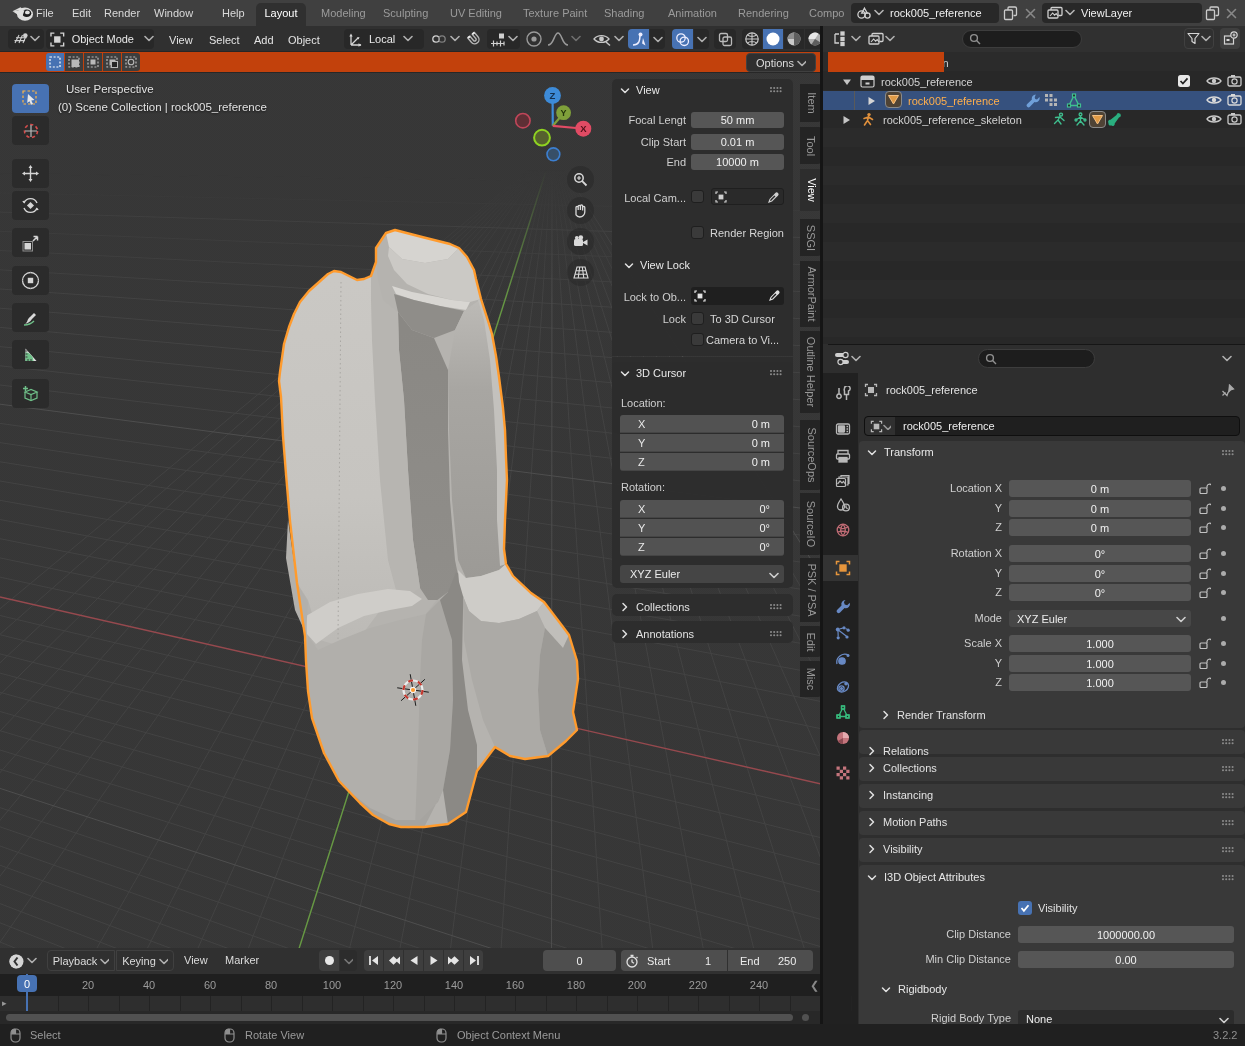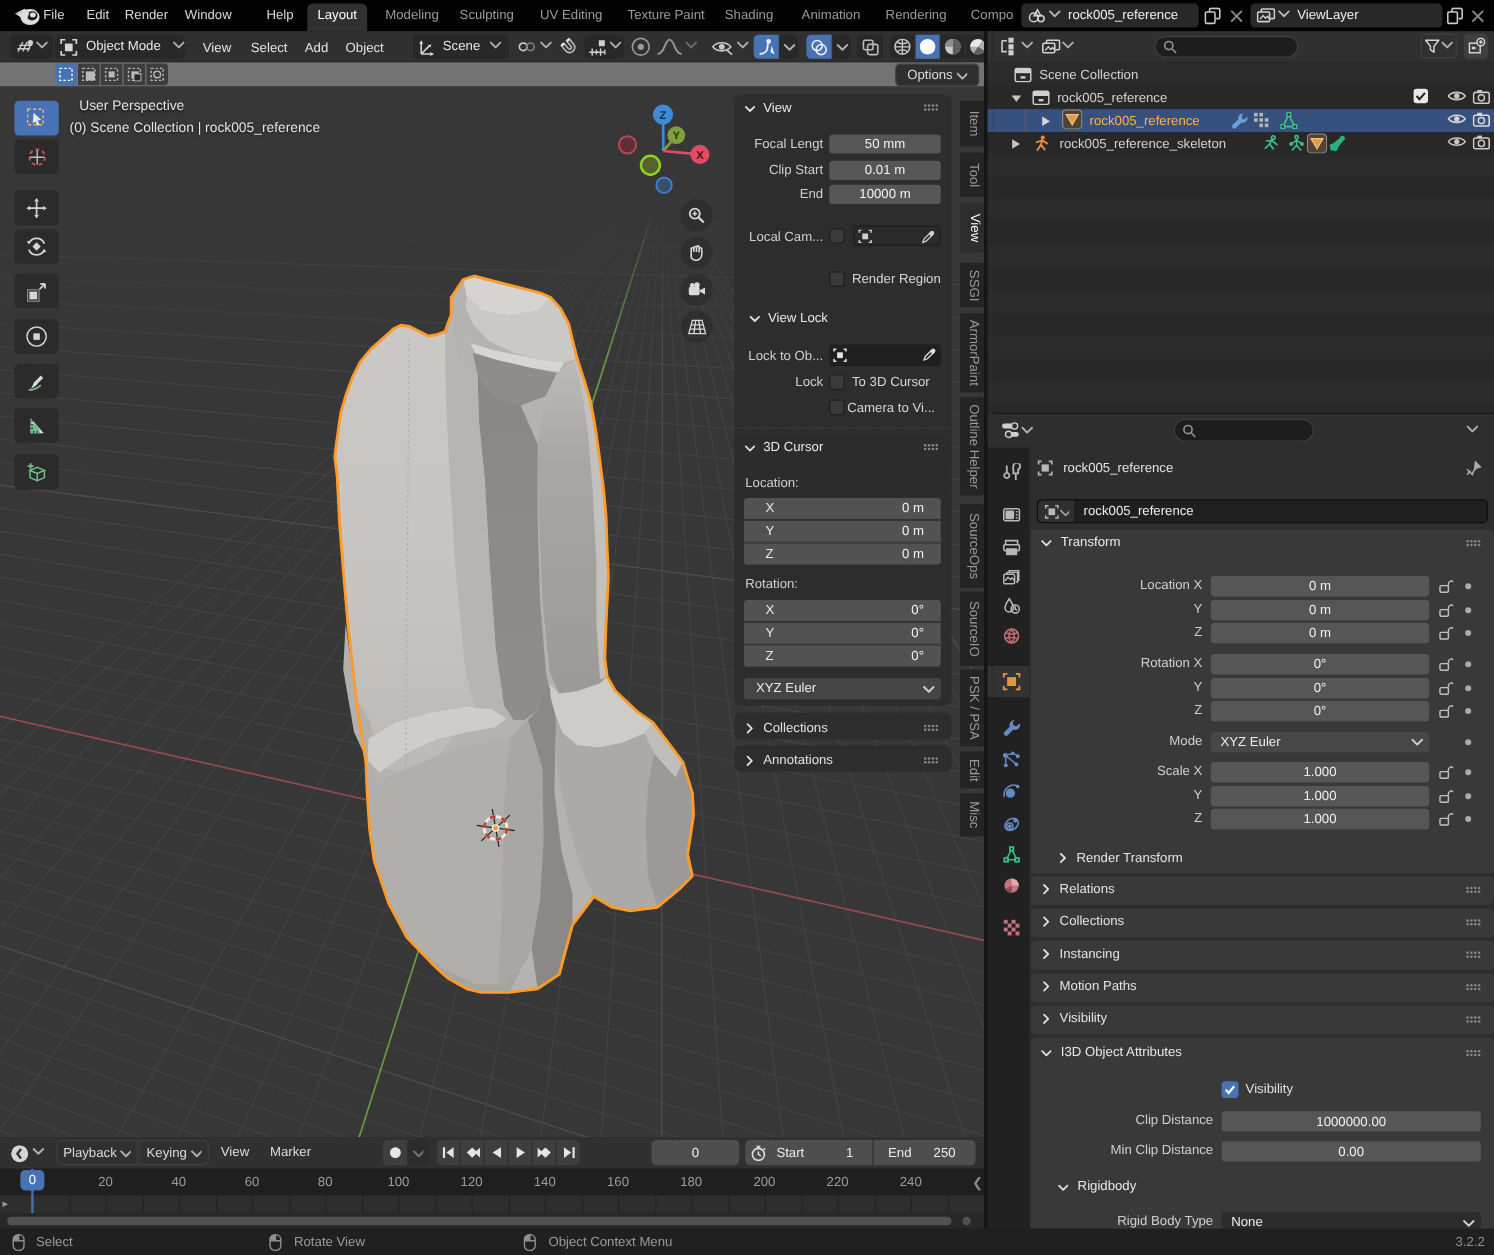--- a/index.html
+++ b/index.html
@@ -5,21 +5,21 @@
 html,body{width:1245px;height:1046px;background:#1d1d1d;overflow:hidden;}
 #app{position:relative;width:1245px;height:1046px;font-family:"Liberation Sans",sans-serif;font-size:11px;color:#d9d9d9;white-space:nowrap;}
 .abs{position:absolute;}
 .row{display:flex;align-items:center;}
 .btn{background:#282828;border-radius:4px;display:flex;align-items:center;justify-content:center;}
 .fld{background:#565656;border-radius:3px;color:#f1f1f1;display:flex;align-items:center;justify-content:center;font-size:11px;}
 .lbl{color:#cfcfcf;text-align:right;}
 </style></head><body>
 <div id="app">
 
-<div class="abs" style="left:0;top:0;width:1245px;height:26px;background:#000000;">
+<div class="abs" style="left:0;top:0;width:1245px;height:26px;background:#404040;">
 
   <svg class="abs" style="left:11px;top:4px" width="24" height="18" viewBox="0 0 24 18">
     <ellipse cx="14" cy="10.2" rx="8" ry="6.6" fill="#dededd"></ellipse>
     <ellipse cx="15.7" cy="9.2" rx="4.6" ry="3.8" fill="#1d1d1d"></ellipse>
     <ellipse cx="16.4" cy="8.4" rx="2.4" ry="1.9" fill="#dededd"></ellipse>
     <path d="M1.5 7.2 L13 6 L9.5 3.2 Z" fill="#dededd"></path>
     <path d="M1.5 7.2 L11 13.5 L13.5 6.2 Z" fill="#dededd"></path>
   </svg>
   <div class="abs" style="top:0;height:26px;color:#dadada;font-size:11px;">
     <span class="abs" style="left:36px;top:7px;">File</span>
@@ -105,21 +105,21 @@
     <span class="abs" style="left:169px;top:8px;">View</span>
         <span class="abs" style="left:209px;top:8px;">Select</span>
         <span class="abs" style="left:254px;top:8px;">Add</span>
         <span class="abs" style="left:288px;top:8px;">Object</span>
   </div>
   <div class="abs btn row" style="left:344px;top:3px;width:80px;height:20px;justify-content:flex-start;">
     <svg width="15" height="15" viewBox="0 0 15 15" style="margin-left:4px">
           <path d="M3 13 L3 3 M3 13 L13 13 M3 13 L10 6" stroke="#d5d5d5" stroke-width="1.3" fill="none"></path>
           <path d="M3 1.5 L4.7 4.5 H1.3 Z M13.5 13 l-3 -1.7 v3.4 Z M11.5 5 l-2.8 0.5 2 2 Z" fill="#d5d5d5"></path>
         </svg>
-    <span style="color:#e9e9e9;margin-left:6px;">Scene</span>
+    <span style="color:#e9e9e9;margin-left:6px;">Local</span>
     <span style="margin-left:8px"><svg width="10" height="9" viewBox="0 0 10 9" style="">
             <path d="M1 2.5 L5 6.5 L9 2.5" fill="none" stroke="#b0b0b0" stroke-width="1.6" stroke-linecap="round" stroke-linejoin="round"></path>
           </svg></span>
   </div>
   <div class="abs row" style="left:430px;top:3px;height:20px;">
     <svg width="18" height="16" viewBox="0 0 18 16">
           <circle cx="6" cy="8" r="3.2" fill="none" stroke="#d0d0d0" stroke-width="1.3"></circle>
           <circle cx="12" cy="8" r="3.2" fill="none" stroke="#808080" stroke-width="1.3"></circle>
         </svg>
     <span style="margin-left:2px"><svg width="10" height="9" viewBox="0 0 10 9" style="">
@@ -537,21 +537,21 @@
 <polygon points="386,233 395,230 422,237 450,244 459,248 467,257 474,270 476,279 481,299 489,324 492,334 496,356 499,377 503,408 505,430 506,458 507,480 505,520 504,549 506,564 513,576 531,593 544,602 560,623 569,635 577,661 578,679 573,712 577,730 566,741 548,756 525,759 510,756 495,747 477,771 466,812 448,824 424,827 401,827 389,824 373,815 360,803 339,781 324,753 312,718 308,691 306,661 305,636 297,583 290,521 286,474 283,436 281,397 279,381 280,372 284,344 289,327 294,314 300,302 309,291 318,283 328,274 334,271 341,272 357,280 364,279 371,276 376,262 376,248" fill="none" stroke="#ff9b2d" stroke-width="2.4" stroke-linejoin="round"></polygon>
 <line x1="397.2" y1="687.8" x2="428.8" y2="692.2" stroke="#1c1c1c" stroke-width="1"></line>
 <line x1="410.2" y1="674.2" x2="415.8" y2="705.8" stroke="#1c1c1c" stroke-width="1"></line>
 <line x1="424.9" y1="679.3" x2="401.1" y2="700.7" stroke="#1c1c1c" stroke-width="1"></line>
 <circle cx="413" cy="690" r="9.5" fill="none" stroke="#ececec" stroke-width="2.2"></circle>
 <circle cx="413" cy="690" r="9.5" fill="none" stroke="#c3392f" stroke-width="2.2" stroke-dasharray="4.9 5"></circle>
 <circle cx="413" cy="690" r="2.6" fill="#ff9b2d" stroke="#f2f2f2" stroke-width="1.1"></circle>
   </svg>
 </div>
 
-<div class="abs" style="left:0;top:52px;width:820px;height:21px;background:#737373;border-bottom:1px solid #272727;">
+<div class="abs" style="left:0;top:52px;width:944px;height:21px;background:#c2410c;border-bottom:1px solid #272727;">
   <div class="abs row" style="left:46px;top:1px;height:18px;gap:1px;">
     <div class="btn" style="width:18px;height:18px;background:#4772b3;border-radius:3px 0 0 3px;">
           <svg width="12" height="12" viewBox="0 0 12 12">
             <rect x="1" y="1" width="10" height="10" fill="none" stroke="#fff" stroke-width="1.2" stroke-dasharray="2 1.6"></rect>
           </svg>
         </div>
     <div class="btn" style="width:18px;height:18px;border-radius:0;background:#3d3d3d;">
           <svg width="12" height="12" viewBox="0 0 12 12">
             <rect x="1" y="1" width="10" height="10" fill="none" stroke="#b9b9b9" stroke-width="1.2" stroke-dasharray="2 1.6"></rect>
             <rect x="3.5" y="3.5" width="7.5" height="7.5" fill="#b9b9b9"></rect>
@@ -1172,21 +1172,21 @@
           </svg></div>
         <div class="abs" style="left:362px;top:239px;width:5px;height:5px;border-radius:50%;background:#ababab;"></div>
         <div class="abs row" style="left:22px;top:268px;">
           <svg width="9" height="10" viewBox="0 0 9 10" style="">
             <path d="M3 1.5 L6.5 5 L3 8.5" fill="none" stroke="#e0e0e0" stroke-width="1.5" stroke-linecap="round" stroke-linejoin="round"></path>
           </svg>
           <span style="margin-left:7px;color:#e2e2e2;">Render Transform</span>
         </div>
       </div>
       <div class="abs" style="left:31px;top:386px;width:386px;height:24px;background:#393939;border-radius:4px;">
-        <div class="abs row" style="left:8px;top:5px;">
+        <div class="abs row" style="left:8px;top:15px;">
           <svg width="9" height="10" viewBox="0 0 9 10" style="">
             <path d="M3 1.5 L6.5 5 L3 8.5" fill="none" stroke="#e0e0e0" stroke-width="1.5" stroke-linecap="round" stroke-linejoin="round"></path>
           </svg>
           <span style="margin-left:7px;color:#e2e2e2;">Relations</span>
         </div>
         <div class="abs" style="left:362px;top:7px;"><svg width="14" height="10" viewBox="0 0 14 10" style="">
             <g fill="#8a8a8a">
               <circle cx="2.0" cy="3.0" r="1.05"></circle>
               <circle cx="5.2" cy="3.0" r="1.05"></circle>
               <circle cx="8.4" cy="3.0" r="1.05"></circle>

